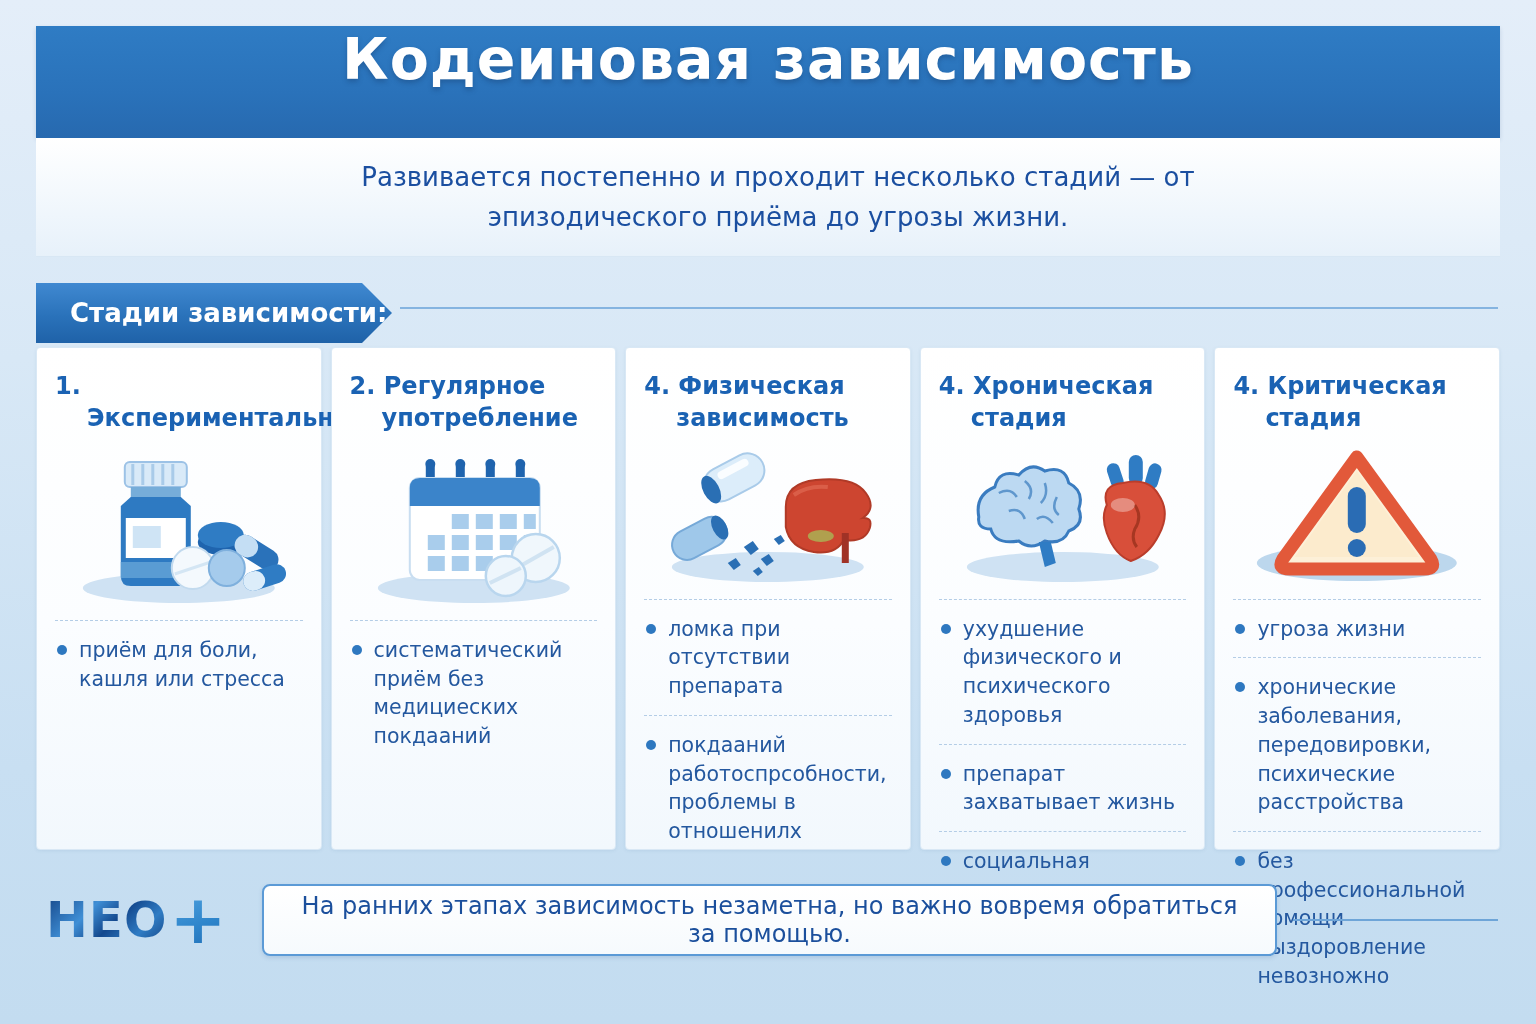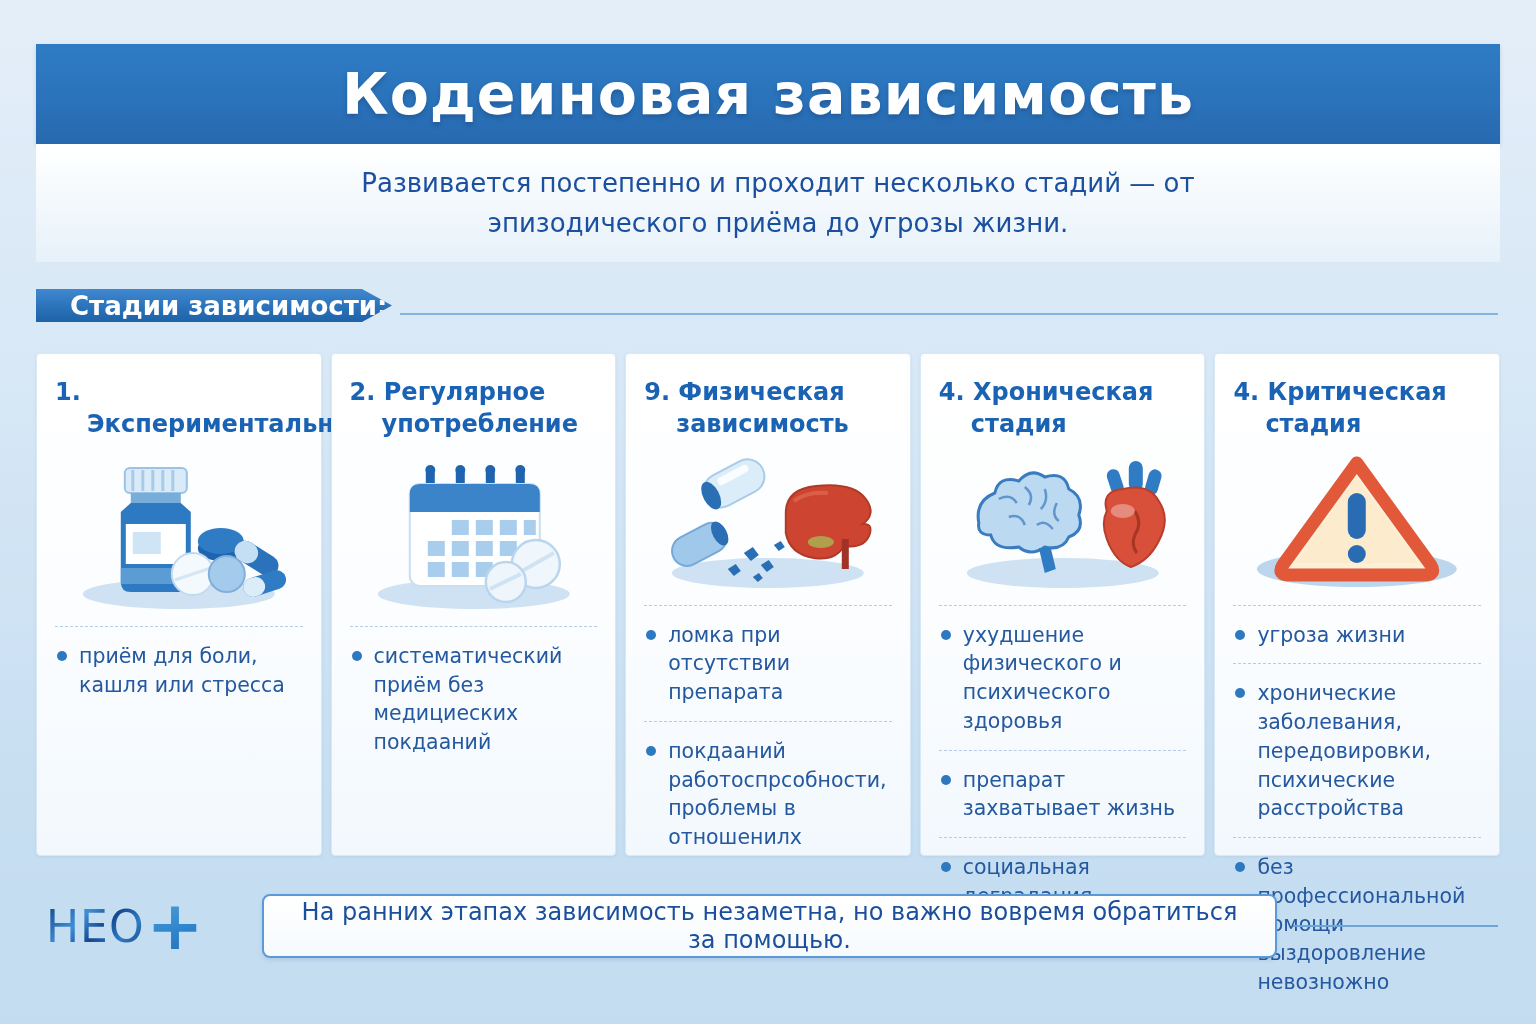--- a/index.html
+++ b/index.html
@@ -4,24 +4,24 @@
 <style>
   html,body { margin:0; padding:0; }
   .page {
     position: relative;
     width: 1536px; height: 1024px;
     overflow: hidden;
     font-family: "DejaVu Sans", "Liberation Sans", sans-serif;
     background: linear-gradient(180deg, #e4eef9 0%, #d8e8f6 35%, #c8dff2 75%, #c3dcf0 100%);
   }
   .header-band {
-    margin: 44px 36px 0;
-    height: 100px;
+    margin: 26px 36px 0;
+    height: 112px;
     background: linear-gradient(180deg, #2f7cc4 0%, #2a72ba 60%, #2769af 100%);
-    display: flex; align-items: center; justify-content: center;
+    display: flex; align-items: flex-start; justify-content: center;
     box-shadow: 0 2px 4px rgba(40,80,130,.18);
   }
   .page-title {
     color: #ffffff; font-size: 57px; font-weight: bold; letter-spacing: 1px;
     text-shadow: 0 3px 5px rgba(20,55,100,.35);
   }
   .subtitle-band {
     margin: 0 36px; height: 118px;
     background: linear-gradient(180deg, #ffffff 0%, #f4f9fd 45%, #e7f1fa 100%);
     border-bottom: 1px solid #d8e7f4;
@@ -29,21 +29,21 @@
   }
   .subtitle-text {
     color: #1b4fa0; font-size: 26px; line-height: 1.55; text-align: center;
     max-width: 1020px;
   }
   .section-row {
     position: relative;
     margin: 26px 36px 16px; height: 48px;
   }
   .section-banner {
-    position: absolute; left: 0; top: 0; height: 33px; width: 356px;
+    position: absolute; left: 0; top: 0; height: 60px; width: 356px;
     background: linear-gradient(180deg, #4089d1 0%, #2a72ba 55%, #1f62a8 100%);
     clip-path: polygon(0 0, calc(100% - 30px) 0, 100% 50%, calc(100% - 30px) 100%, 0 100%);
     display: flex; align-items: center;
     padding-left: 34px; box-sizing: border-box;
   }
   .section-label { color:#fff; font-size: 26px; font-weight: bold; }
   .section-line {
     position: absolute; left: 364px; right: 2px; top: 50%;
     border-top: 2px solid #85b4e0;
   }
@@ -87,31 +87,31 @@
   .footer-row {
     margin: 24px 36px 0; height: 92px;
     display: flex; align-items: center;
   }
   .brand-logo {
     width: 226px; flex: 0 0 auto;
     display: flex; align-items: center; padding-left: 10px; box-sizing: border-box;
     user-select: none;
   }
   .logo-text {
-    font-size: 44px; font-weight: normal; letter-spacing: 1px;
+    font-size: 50px; font-weight: bold; letter-spacing: 1px;
     background: linear-gradient(135deg, #123f80 0%, #3f8fd6 35%, #14498e 55%, #2f7cc4 75%, #0f3a78 100%);
     -webkit-background-clip: text; background-clip: text; color: transparent;
   }
   .logo-plus {
     font-size: 68px; font-weight: bold; margin-left: 2px; line-height: 1;
     background: linear-gradient(160deg, #55a6e1 0%, #2f86cc 55%, #1d6ab2 100%);
     -webkit-background-clip: text; background-clip: text; color: transparent;
   }
   .footer-note {
-    width: 1015px; height: 64px; box-sizing: border-box;
+    width: 1015px; height: 72px; box-sizing: border-box;
     background: linear-gradient(180deg, #ffffff 0%, #f6fafd 100%);
     border: 2px solid #5b9ad6; border-radius: 8px;
     box-shadow: 0 2px 4px rgba(70,110,160,.18);
     display: flex; align-items: center; justify-content: center;
     padding: 0 30px;
   }
   .footer-note-text { color: #1b4f9c; font-size: 24px; text-align: center; }
   .footer-line {
     flex: 1 1 auto; display:flex; align-items:center; padding: 0 2px 0 16px;
   }
@@ -214,21 +214,21 @@
       </div>
       <div class="bullets">
         <div class="bullet">
           <span class="dot"></span>
           <span>систематический приём без медициеских покдааний</span>
         </div>
       </div>
     </div>
 
     <div class="card">
-      <div class="card-title">9. Физическая зависимость</div>
+      <div class="card-title">4. Физическая зависимость</div>
       <div class="icon-zone">
         <svg viewBox="0 0 220 150">
           <ellipse cx="110" cy="132" rx="96" ry="15" fill="#cfe2f3"></ellipse>
           <g transform="rotate(-28 75 42)">
             <rect x="44" y="26" width="64" height="34" rx="17" fill="#dcedfa" stroke="#a9cbe9" stroke-width="2"></rect>
             <ellipse cx="50" cy="43" rx="8" ry="15" fill="#2a6fb4"></ellipse>
             <rect x="62" y="31" width="34" height="8" rx="4" fill="#ffffff" opacity="0.85"></rect>
           </g>
           <g transform="rotate(-28 42 102)">
             <rect x="12" y="88" width="58" height="30" rx="15" fill="#9fc8ea" stroke="#76a9d8" stroke-width="2"></rect>

